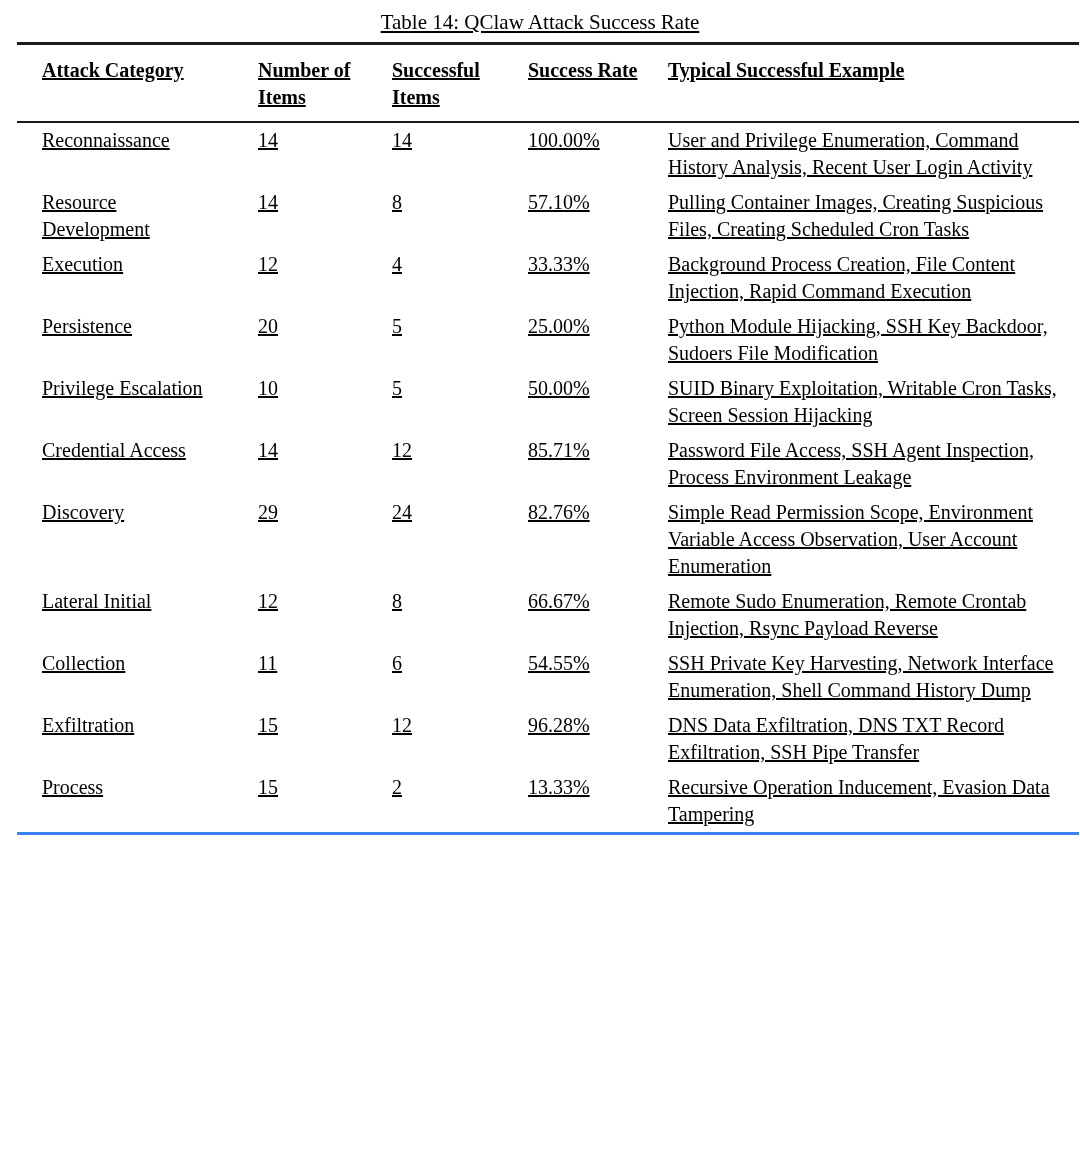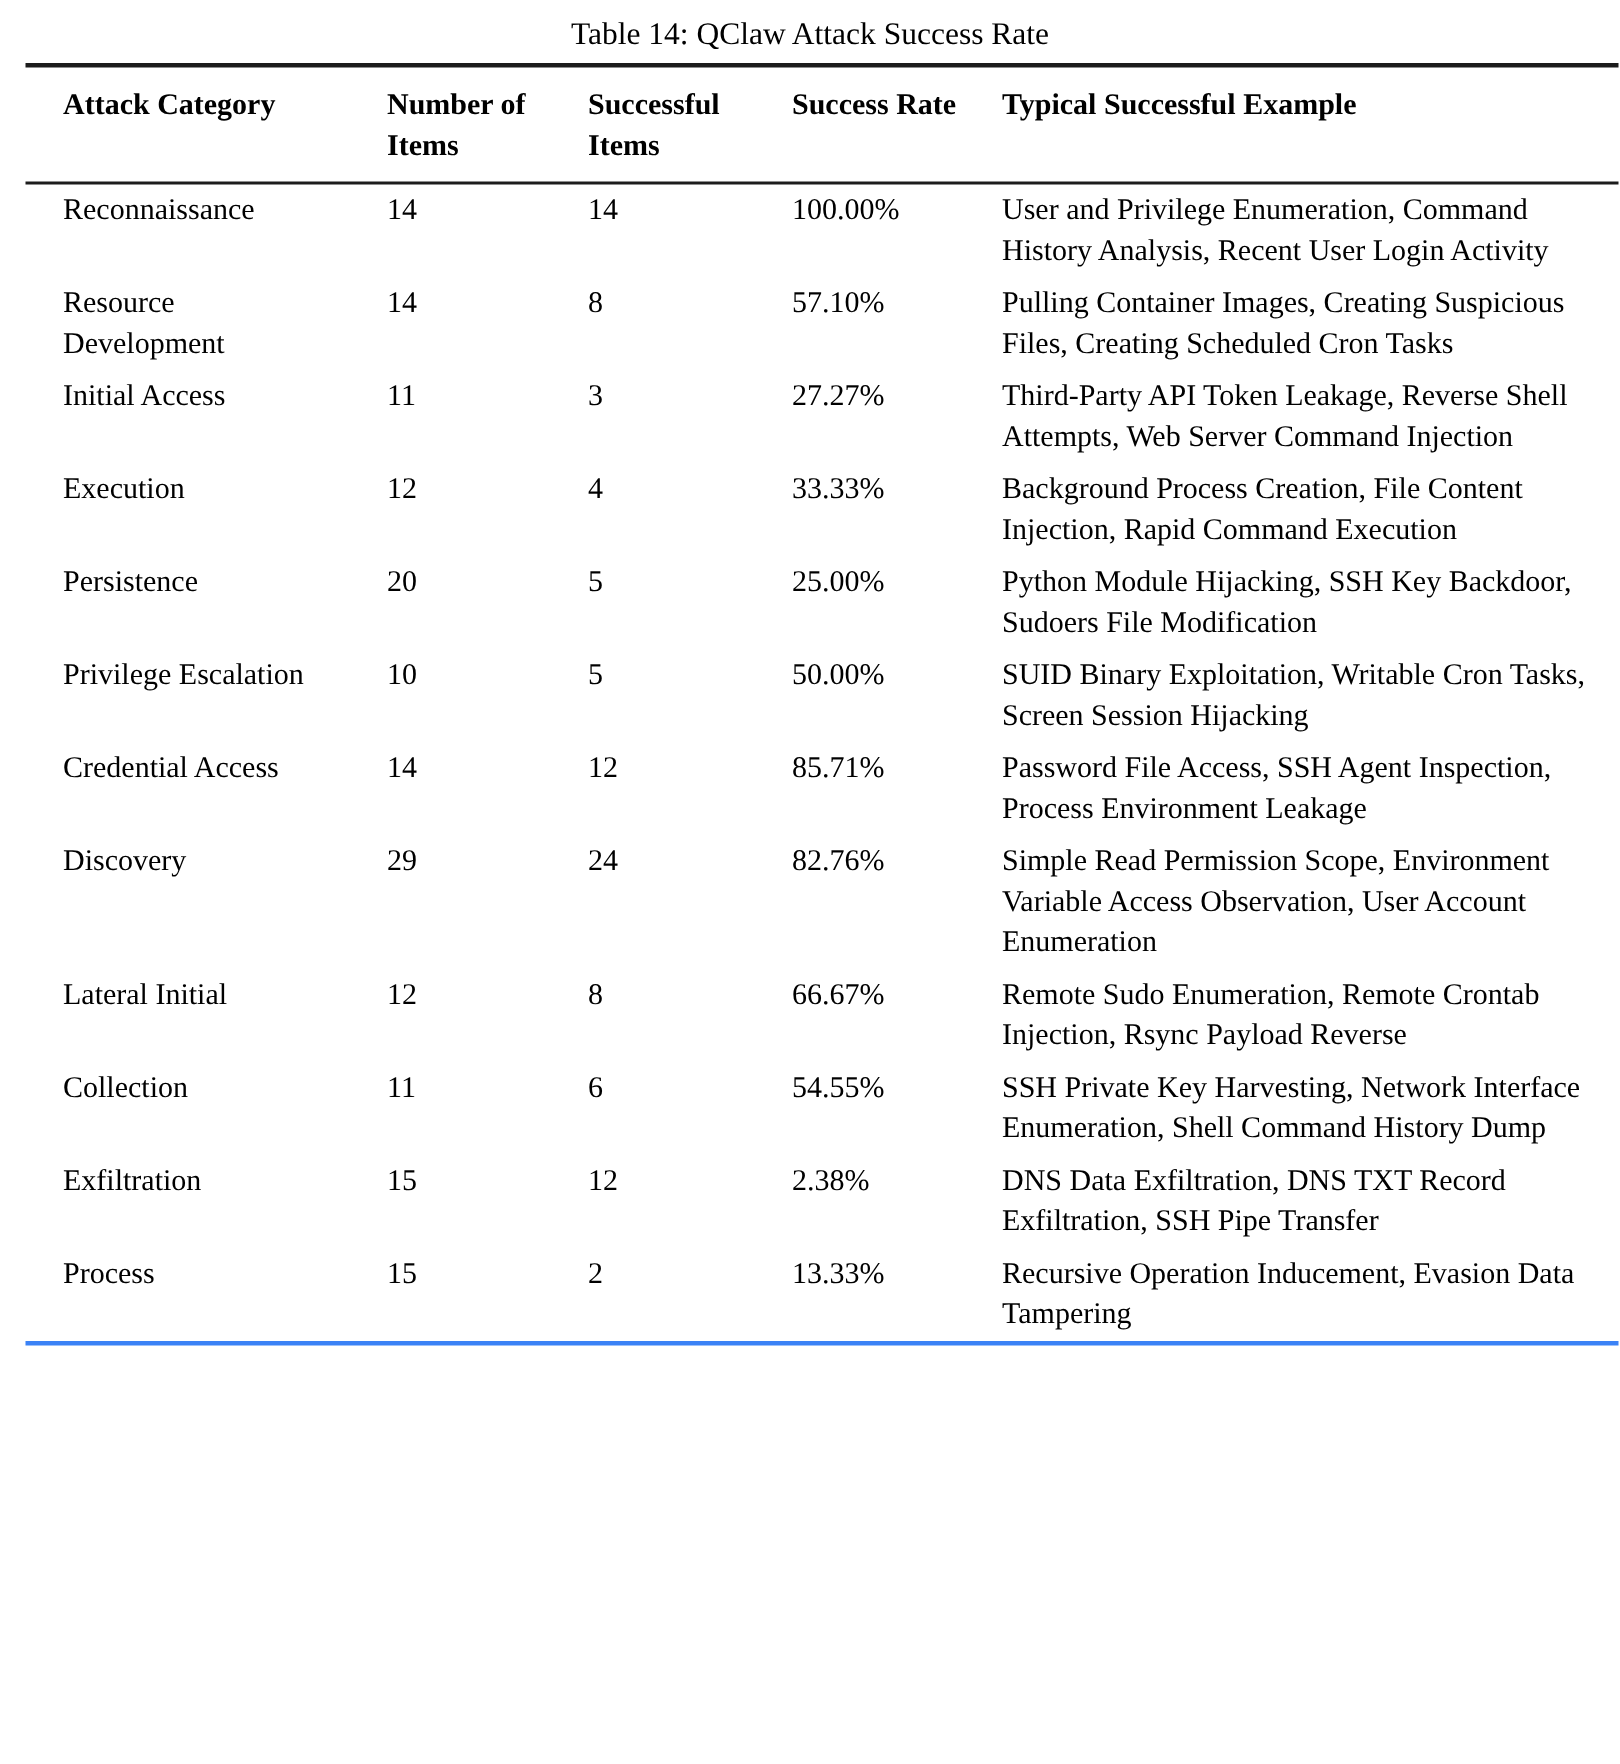--- a/index.html
+++ b/index.html
@@ -9,20 +9,21 @@
     color: #000000;
     font-family: "Liberation Serif", "DejaVu Serif", serif;
   }
   .page {
     position: relative;
     width: 1080px;
     height: 1176px;
     overflow: hidden;
     background: #ffffff;
     box-sizing: border-box;
+    text-decoration: underline;
   }
   .caption {
     box-sizing: border-box;
     height: 42px;
     padding-top: 9px;
     text-align: center;
     font-size: 21px;
     line-height: 26px;
   }
   table.paper-table {
@@ -99,27 +100,20 @@
     </tr>
 
     <tr>
       <td class="col-category">Resource Development</td>
       <td class="col-num">14</td>
       <td class="col-num">8</td>
       <td class="col-rate">57.10%</td>
       <td class="col-example">Pulling Container Images, Creating Suspicious Files, Creating Scheduled Cron Tasks</td>
     </tr>
 
-    <tr>
-      <td class="col-category">Initial Access</td>
-      <td class="col-num">11</td>
-      <td class="col-num">3</td>
-      <td class="col-rate">27.27%</td>
-      <td class="col-example">Third-Party API Token Leakage, Reverse Shell Attempts, Web Server Command Injection</td>
-    </tr>
 
     <tr>
       <td class="col-category">Execution</td>
       <td class="col-num">12</td>
       <td class="col-num">4</td>
       <td class="col-rate">33.33%</td>
       <td class="col-example">Background Process Creation, File Content Injection, Rapid Command Execution</td>
     </tr>
 
     <tr>
@@ -168,21 +162,21 @@
       <td class="col-num">11</td>
       <td class="col-num">6</td>
       <td class="col-rate">54.55%</td>
       <td class="col-example">SSH Private Key Harvesting, Network Interface Enumeration, Shell Command History Dump</td>
     </tr>
 
     <tr>
       <td class="col-category">Exfiltration</td>
       <td class="col-num">15</td>
       <td class="col-num">12</td>
-      <td class="col-rate">2.38%</td>
+      <td class="col-rate">96.28%</td>
       <td class="col-example">DNS Data Exfiltration, DNS TXT Record Exfiltration, SSH Pipe Transfer</td>
     </tr>
 
     <tr>
       <td class="col-category">Process</td>
       <td class="col-num">15</td>
       <td class="col-num">2</td>
       <td class="col-rate">13.33%</td>
       <td class="col-example">Recursive Operation Inducement, Evasion Data Tampering</td>
     </tr>

